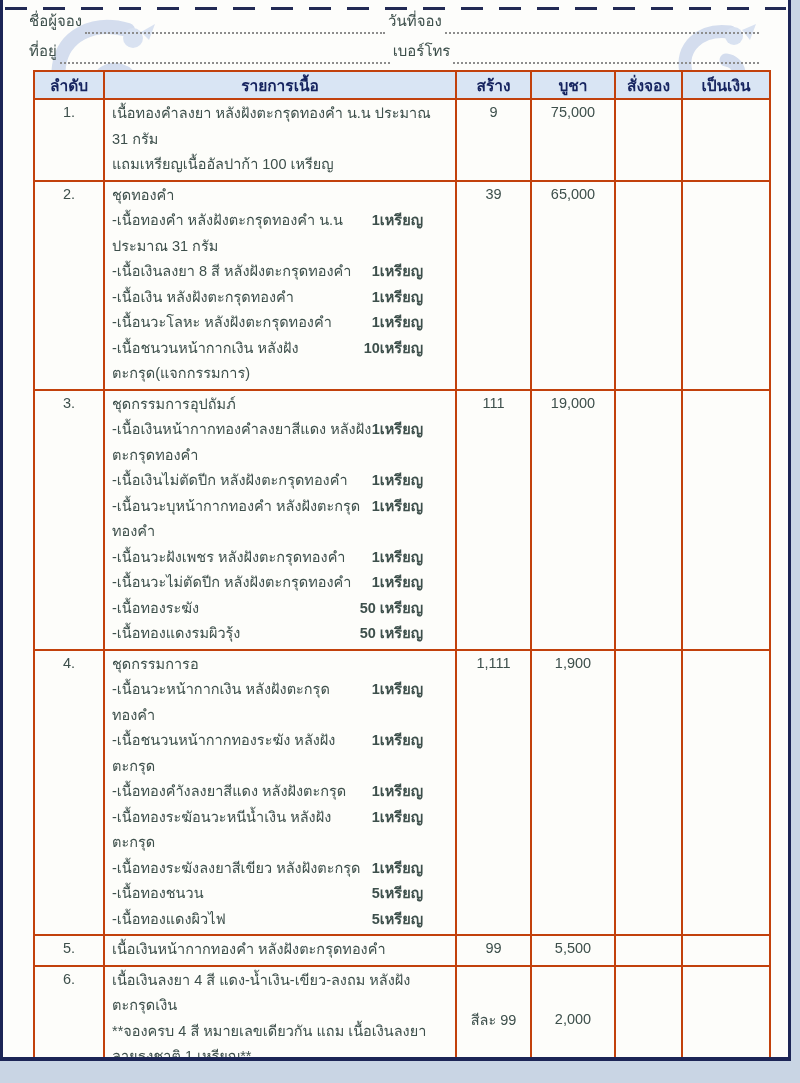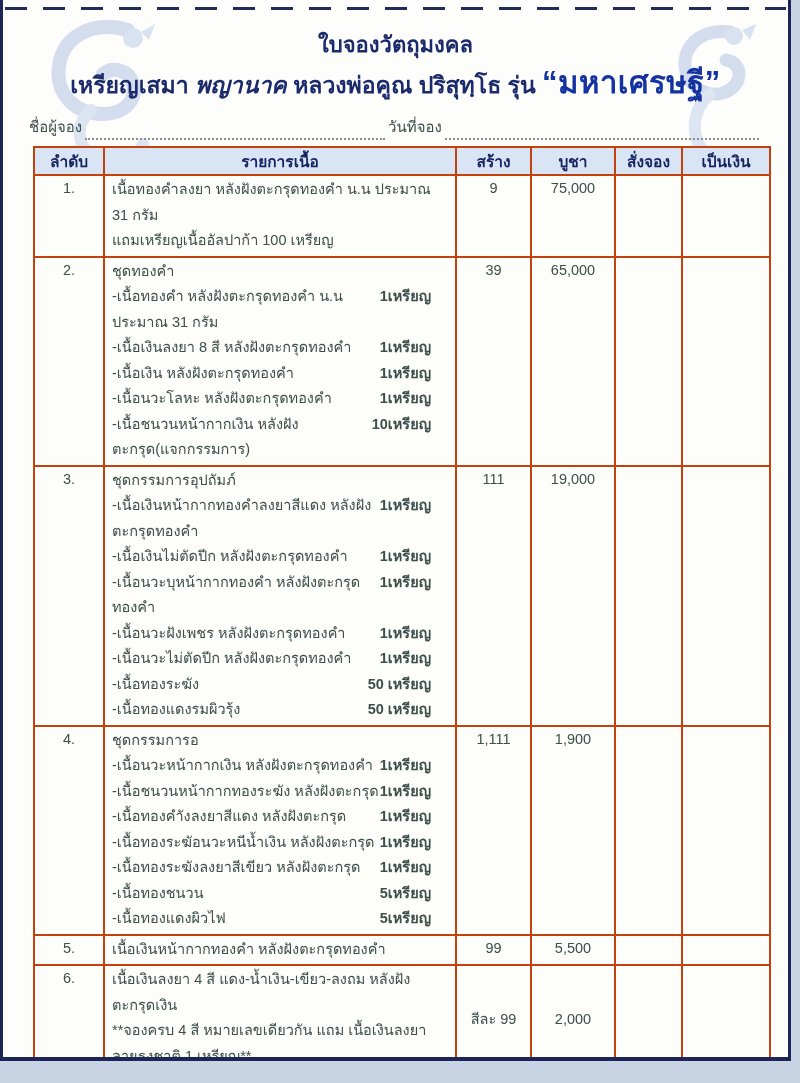--- a/index.html
+++ b/index.html
@@ -50,21 +50,21 @@
   }
   th, td { border: 2px solid #c2410c; }
   thead th {
     background: #d9e5f4;
     color: #15235f;
     font-size: 15.5px; font-weight: bold;
     height: 28px; text-align: center;
   }
   td { vertical-align: top; font-size: 14.5px; color: #3d4f4b; background: #fdfdfa; }
   .cell-no   { text-align: center; padding-top: 4px; }
-  .cell-desc { padding: 1px 8px 2px 7px; }
+  .cell-desc { padding: 1px 16px 2px 7px; }
   .cell-desc .line { display: flex; justify-content: space-between; line-height: 25.5px; }
   .cell-desc .lqty { margin-right: 16px; white-space: nowrap; font-weight: bold; }
   .cell-made, .cell-price { text-align: center; padding-top: 4px; }
   tr.vmid .cell-made, tr.vmid .cell-price { vertical-align: middle; padding-top: 0; }
 </style>
 </head>
 <body>
 
 <div id="page">
   <div class="cutline"></div>
@@ -76,29 +76,31 @@
     <path d="M108 14 L122 6 L116 22 Z" fill="#c7d4ec"></path>
   </svg>
 
   <svg id="wm-right" class="watermark" width="110" height="165" viewBox="0 0 110 165">
     <path d="M70 10 C40 6 20 26 26 50 C32 72 58 78 72 66 C84 56 80 40 66 38" fill="none" stroke="#bfcde8" stroke-width="13" stroke-linecap="round"></path>
     <path d="M50 72 C30 90 30 118 48 134 C62 146 84 144 92 130" fill="none" stroke="#ccd8ee" stroke-width="12" stroke-linecap="round"></path>
     <circle cx="74" cy="14" r="9" fill="#c7d4ec"></circle>
     <path d="M82 8 L96 2 L90 18 Z" fill="#c7d4ec"></path>
   </svg>
 
-  <div class="header">
-    <div class="title-1">ใบจองวัตถุมงคล</div>
-    <div class="title-2"><span>เหรียญเสมา </span><span class="naga">พญานาค</span><span> หลวงพ่อคูณ ปริสุทฺโธ รุ่น </span><span class="big">“มหาเศรษฐี”</span></div>
-  </div>
 
   <div class="fieldrow first">
     <span class="flabel">ชื่อผู้จอง</span>
     <span class="dots" style="flex:0 0 300px"></span>
     <span class="flabel">วันที่จอง</span>
+    <span class="dots"></span>
+  </div>
+  <div class="fieldrow">
+    <span class="flabel">ที่อยู่</span>
+    <span class="dots" style="flex:0 0 330px"></span>
+    <span class="flabel">เบอร์โทร</span>
     <span class="dots"></span>
   </div>
 
   <table>
     <colgroup>
       <col style="width:70px">
         <col style="width:352px">
         <col style="width:75px">
       <col style="width:84px">
         <col style="width:67px">

